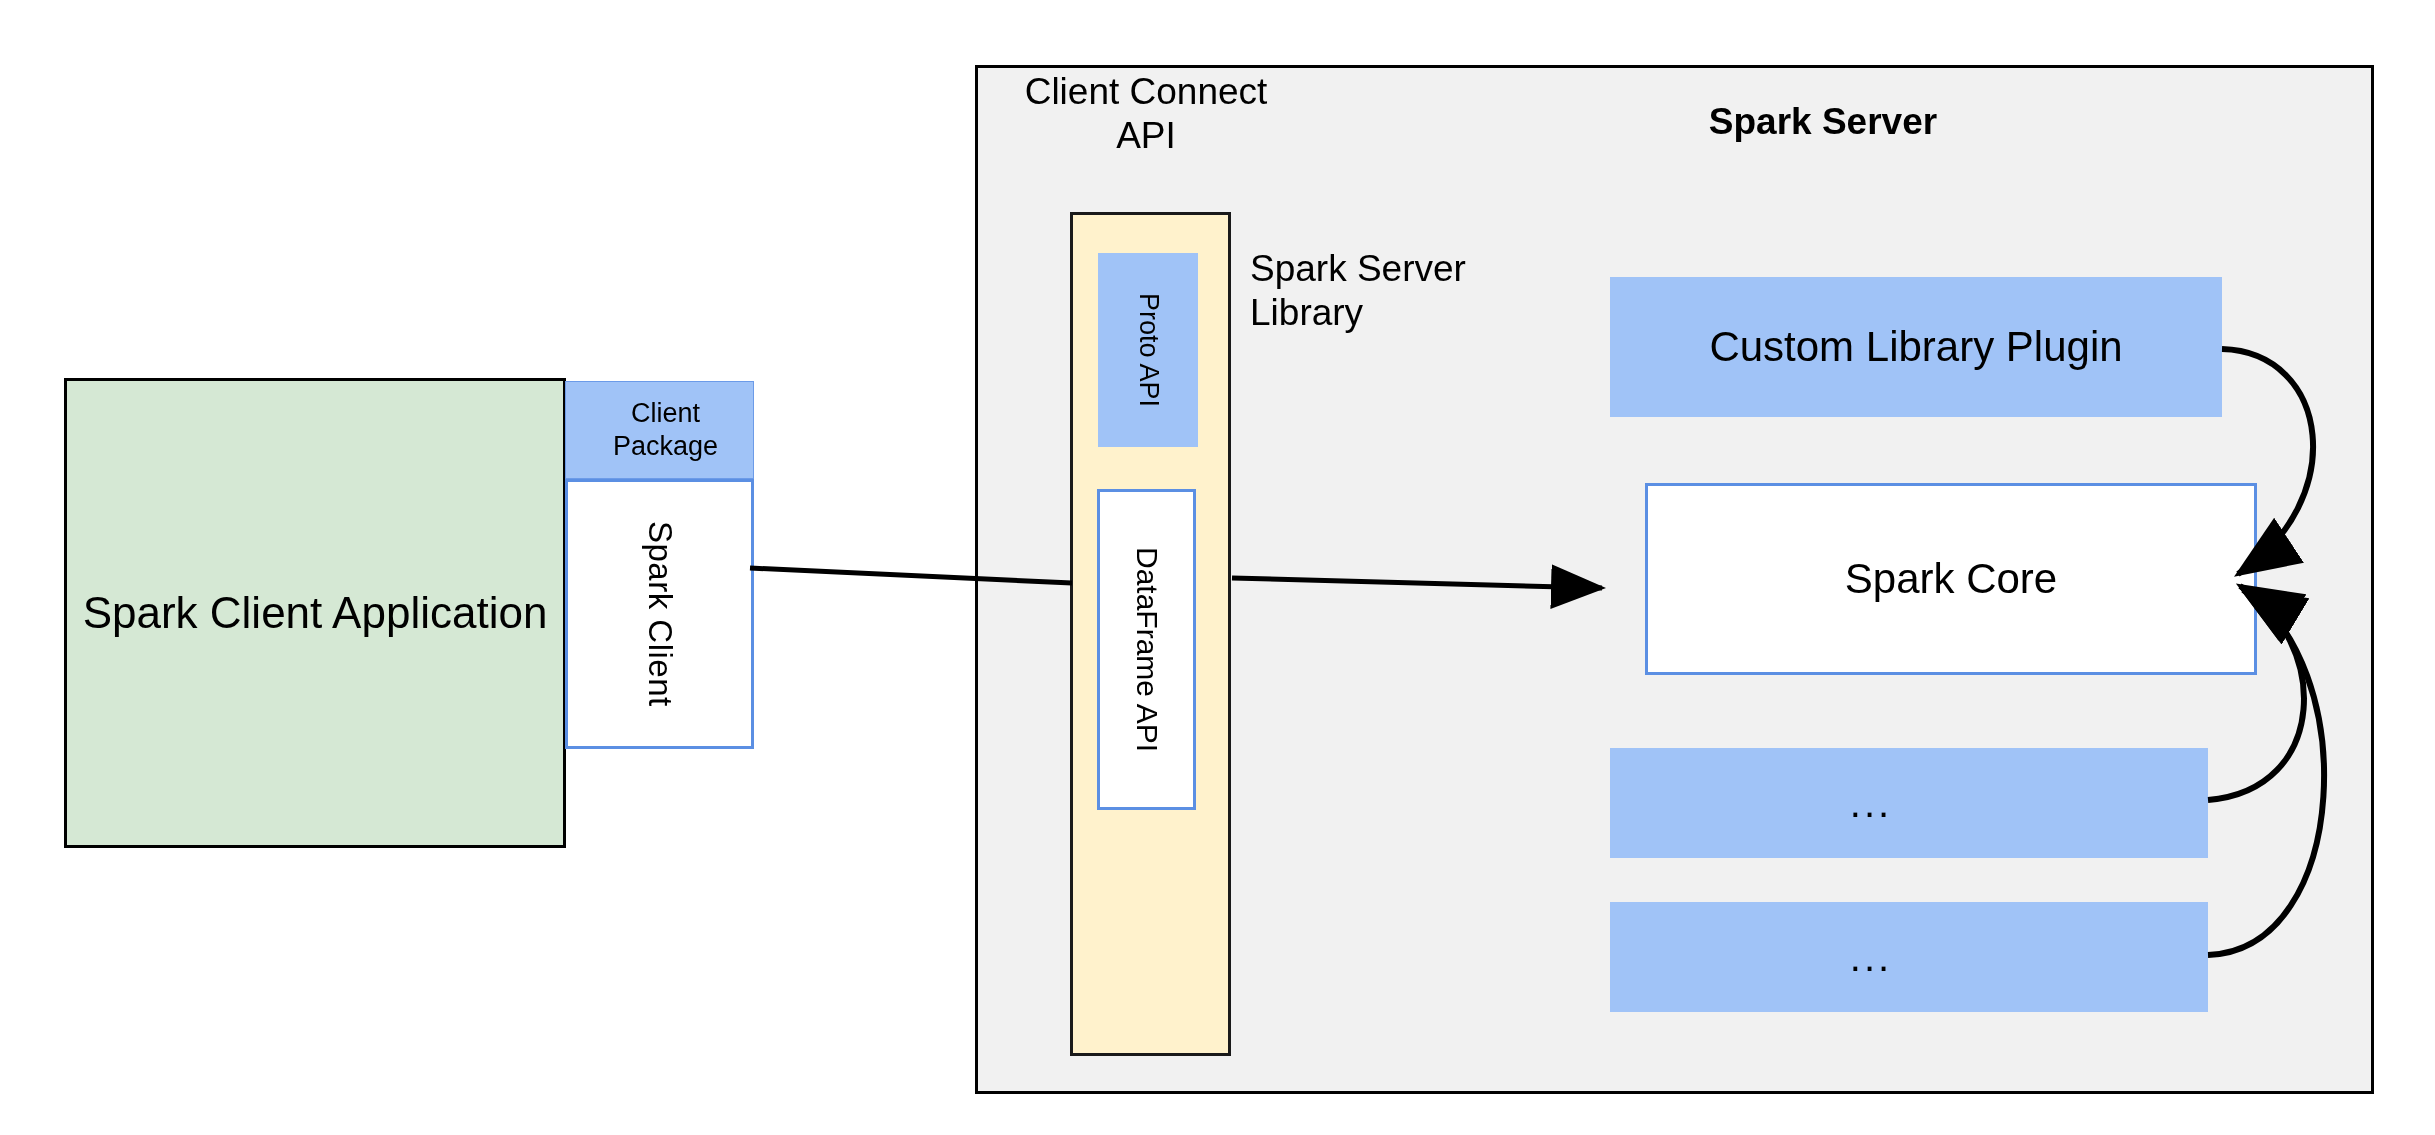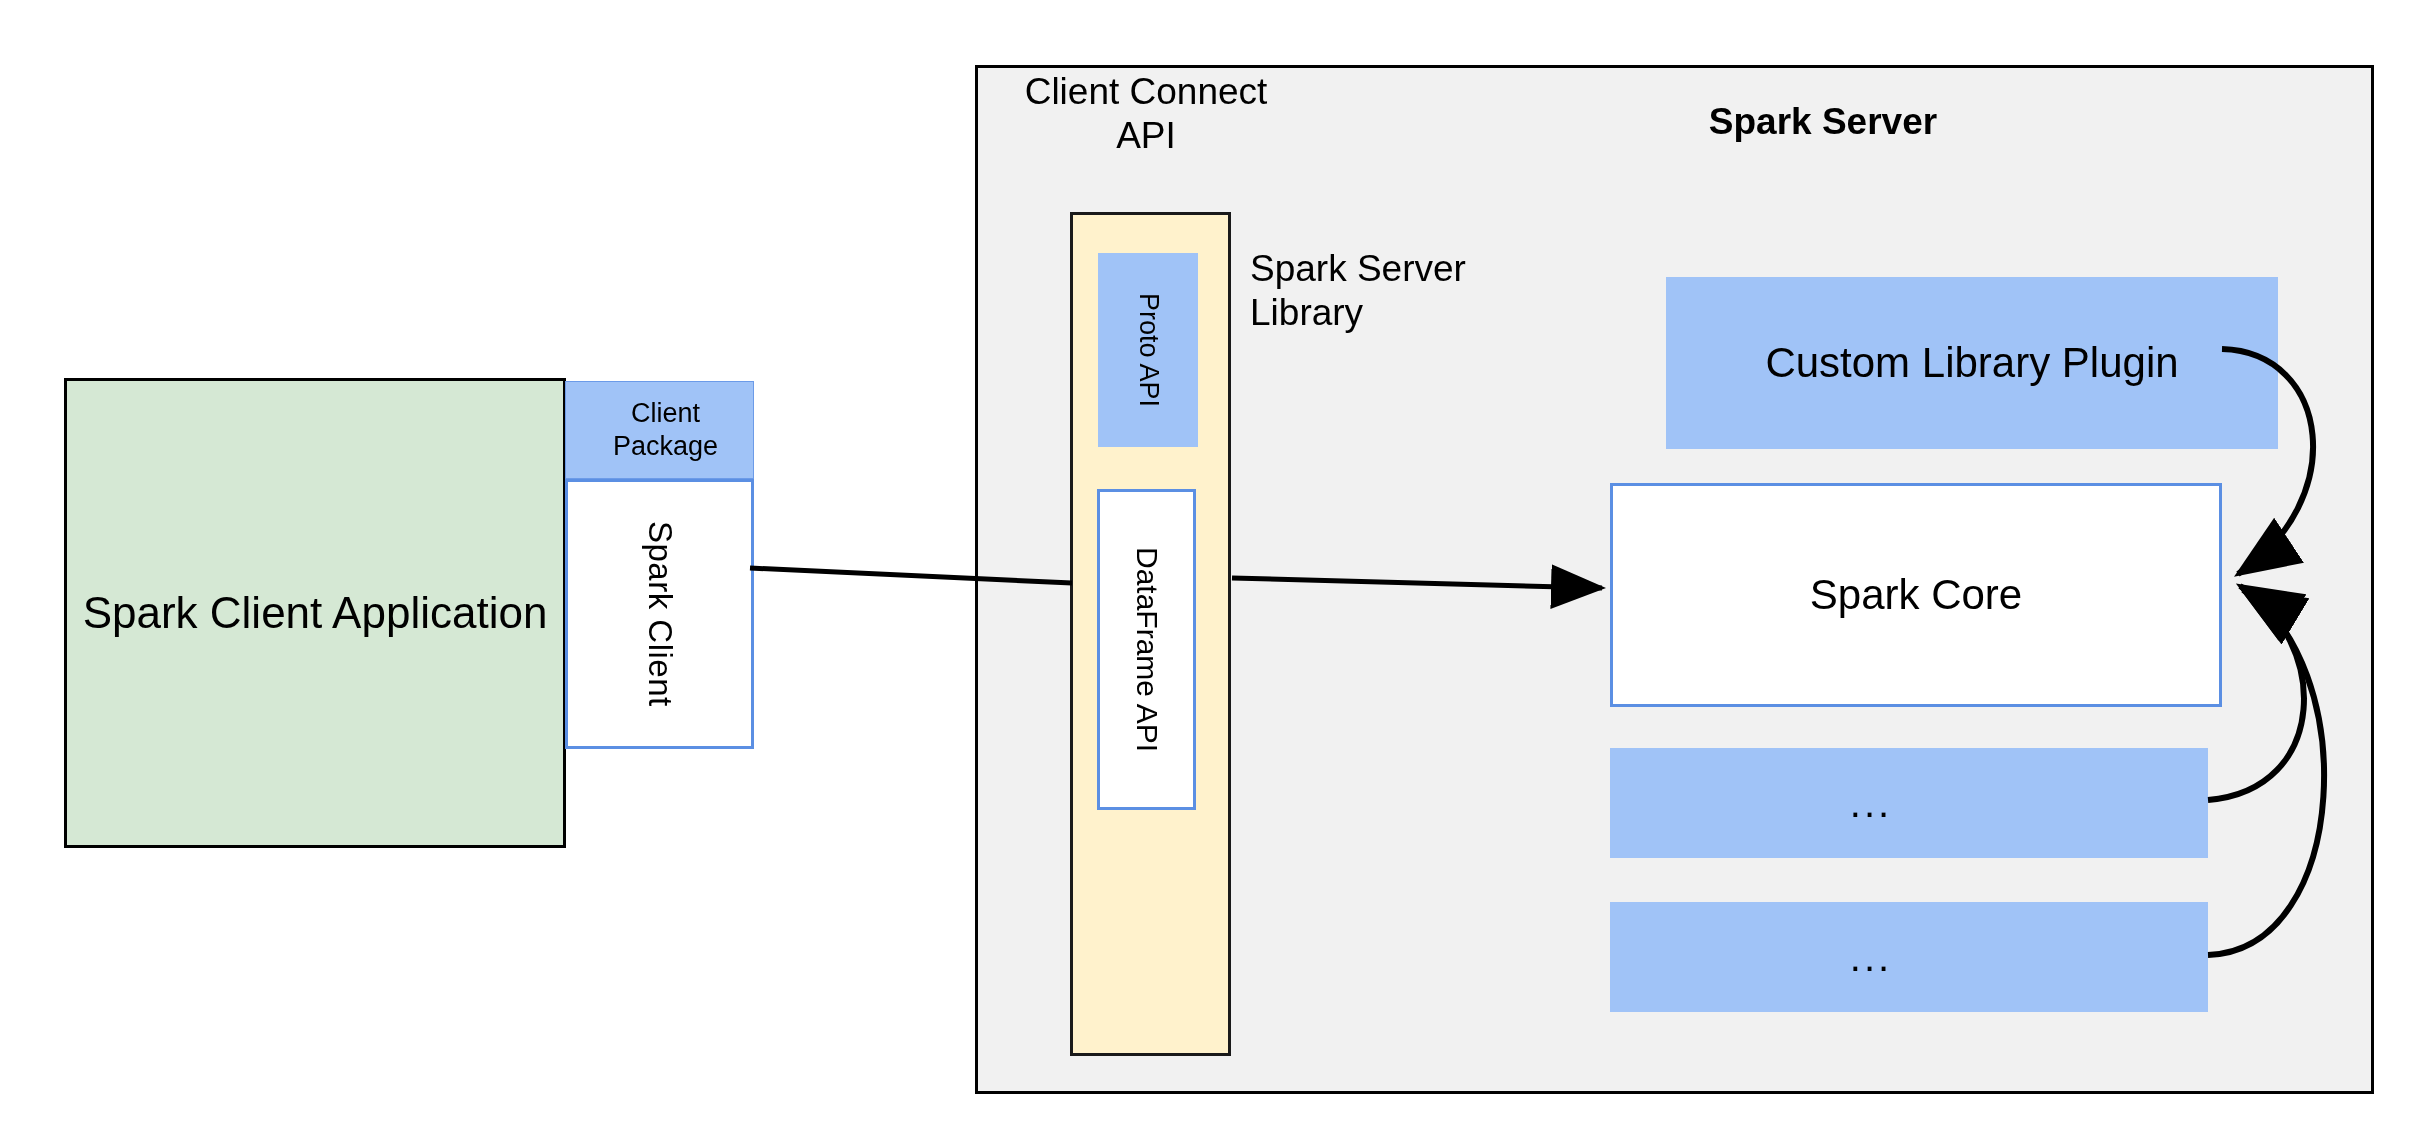--- a/index.html
+++ b/index.html
@@ -133,32 +133,32 @@
     border: 3px solid #5B8FE3;
   }
   #dataframe-api .vtext {
     writing-mode: vertical-rl;
     text-orientation: mixed;
     font-size: 30px;
   }
 
   
   #custom-plugin {
-    left: 1666px;
+    left: 1610px;
     top: 277px;
     width: 612px;
-    height: 172px;
+    height: 140px;
     background: #A0C3F7;
     font-size: 42px;
   }
   #spark-core {
-    left: 1610px;
+    left: 1645px;
     top: 483px;
     width: 612px;
-    height: 224px;
+    height: 192px;
     background: #ffffff;
     border: 3px solid #5B8FE3;
     font-size: 42px;
   }
   #dots-1 {
     left: 1610px;
     top: 748px;
     width: 598px;
     height: 110px;
     background: #A0C3F7;

